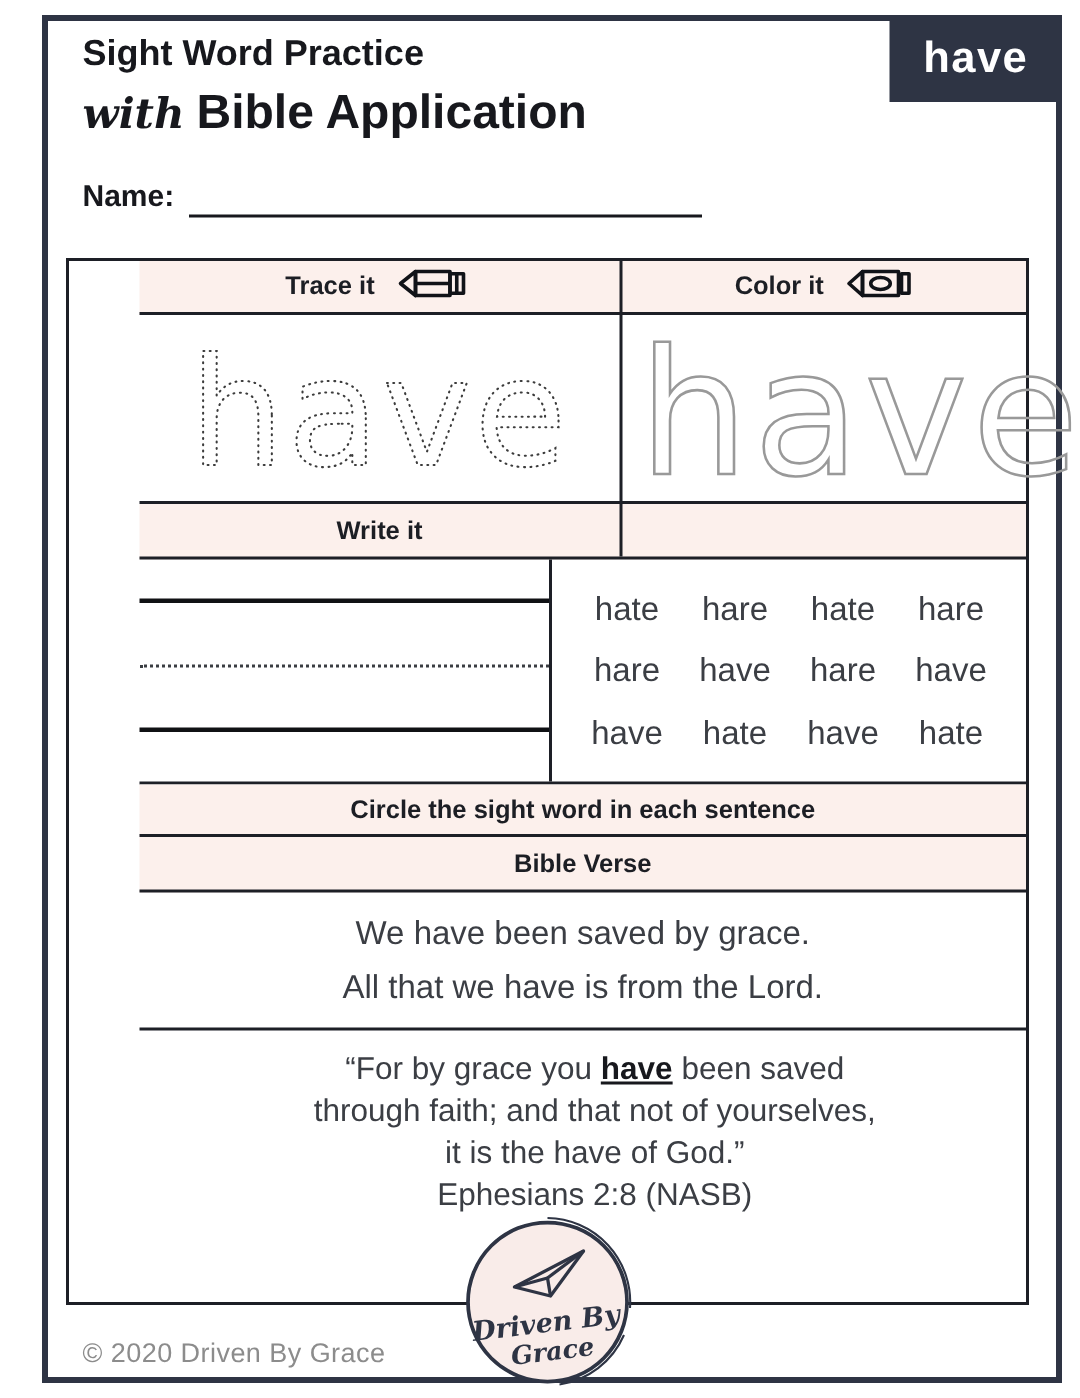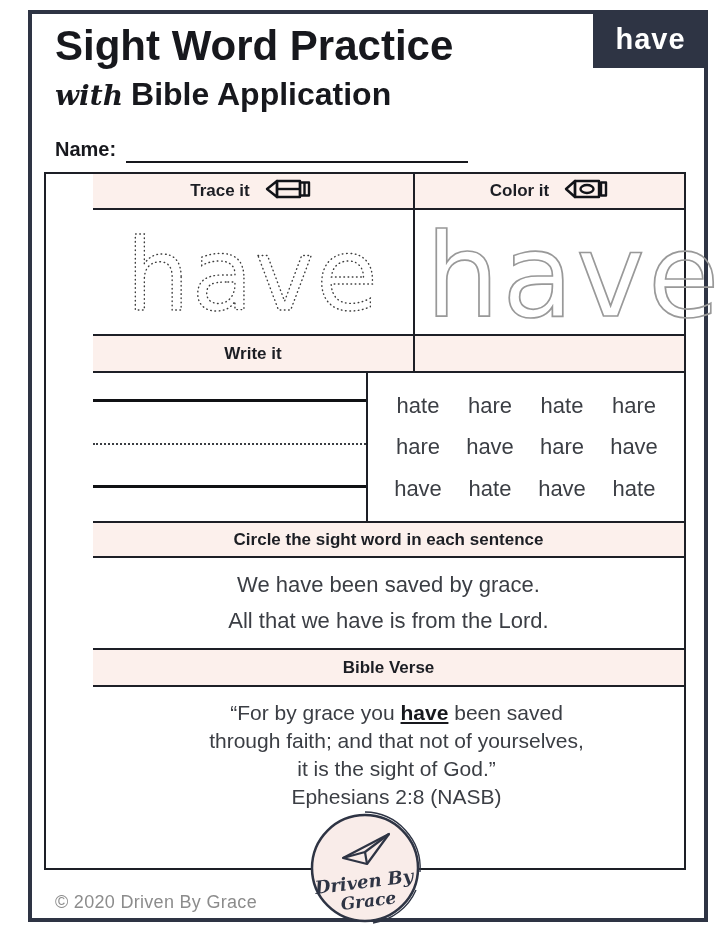--- a/index.html
+++ b/index.html
@@ -14,27 +14,27 @@
     position:absolute;left:28px;top:10px;width:680px;height:912px;
     border:4px solid #2e3444;box-sizing:border-box;
   }
   .word-tab{
     position:absolute;left:593px;top:10px;width:115px;height:58px;
     background:#2e3444;color:#ffffff;
     display:flex;align-items:center;justify-content:center;
     font-size:29px;font-weight:600;letter-spacing:1px;z-index:2;
   }
   .title{position:absolute;left:55px;top:22px;color:#17181d;line-height:1.15;}
-  .title .t1{font-size:42px;font-weight:800;}
+  .title .t1{font-size:24px;font-weight:800;}
   .title .t2{font-size:32px;font-weight:800;margin-top:6px;}
   .title .with{
     font-family:"DejaVu Serif", serif;font-style:italic;font-weight:600;
     font-size:28px;margin-right:8px;
   }
-  .name-row{position:absolute;left:55px;top:138px;display:flex;align-items:flex-end;}
+  .name-row{position:absolute;left:55px;top:120px;display:flex;align-items:flex-end;}
   .name-label{font-size:20px;font-weight:700;color:#17181d;padding-bottom:2px;}
   .name-line{width:342px;height:20px;border-bottom:2.5px solid #17181d;margin-left:10px;}
 
   .ws-table{
     position:absolute;left:44px;top:172px;width:642px;height:698px;
     border:2px solid #1d1f26;box-sizing:border-box;
     display:flex;flex-direction:column;z-index:1;
   }
   .row{box-sizing:border-box;display:flex;border-bottom:2px solid #1d1f26;margin-left:47px;}
   .row:last-child{border-bottom:none;}
@@ -177,34 +177,34 @@
           <span class="find-word">have</span>
           <span class="find-word">hate</span>
         </div>
       </div>
     </div>
 
     <div class="row r5 hdr hdr-label">
       <span>Circle the sight word in each sentence</span>
     </div>
 
+    <div class="row r7 hdr hdr-label">
+      <span>Bible Verse</span>
+    </div>
+
     <div class="row r6">
       <div class="sentence">We have been saved by grace.</div>
       <div class="sentence">All that we have is from the Lord.</div>
-    </div>
-
-    <div class="row r7 hdr hdr-label">
-      <span>Bible Verse</span>
     </div>
 
     <div class="row r8">
       <div class="verse">
         <div><span>“For by grace you </span><span class="vword">have</span><span> been saved</span></div>
         <div>through faith; and that not of yourselves,</div>
-        <div>it is the sight of God.”</div>
+        <div>it is the have of God.”</div>
         <div>Ephesians 2:8 (NASB)</div>
       </div>
     </div>
   </div>
 
   <div class="logo">
     <svg width="124" height="124" viewBox="0 0 124 124">
       <circle cx="62" cy="62" r="53" fill="#f9ece9" stroke="#2e3444" stroke-width="2.5"></circle>
       <path d="M 62 6 A 56 56 0 0 1 117 66" fill="none" stroke="#2e3444" stroke-width="1.4"></path>
       <path d="M 113 84 A 56 56 0 0 1 70 117" fill="none" stroke="#2e3444" stroke-width="1.4"></path>

